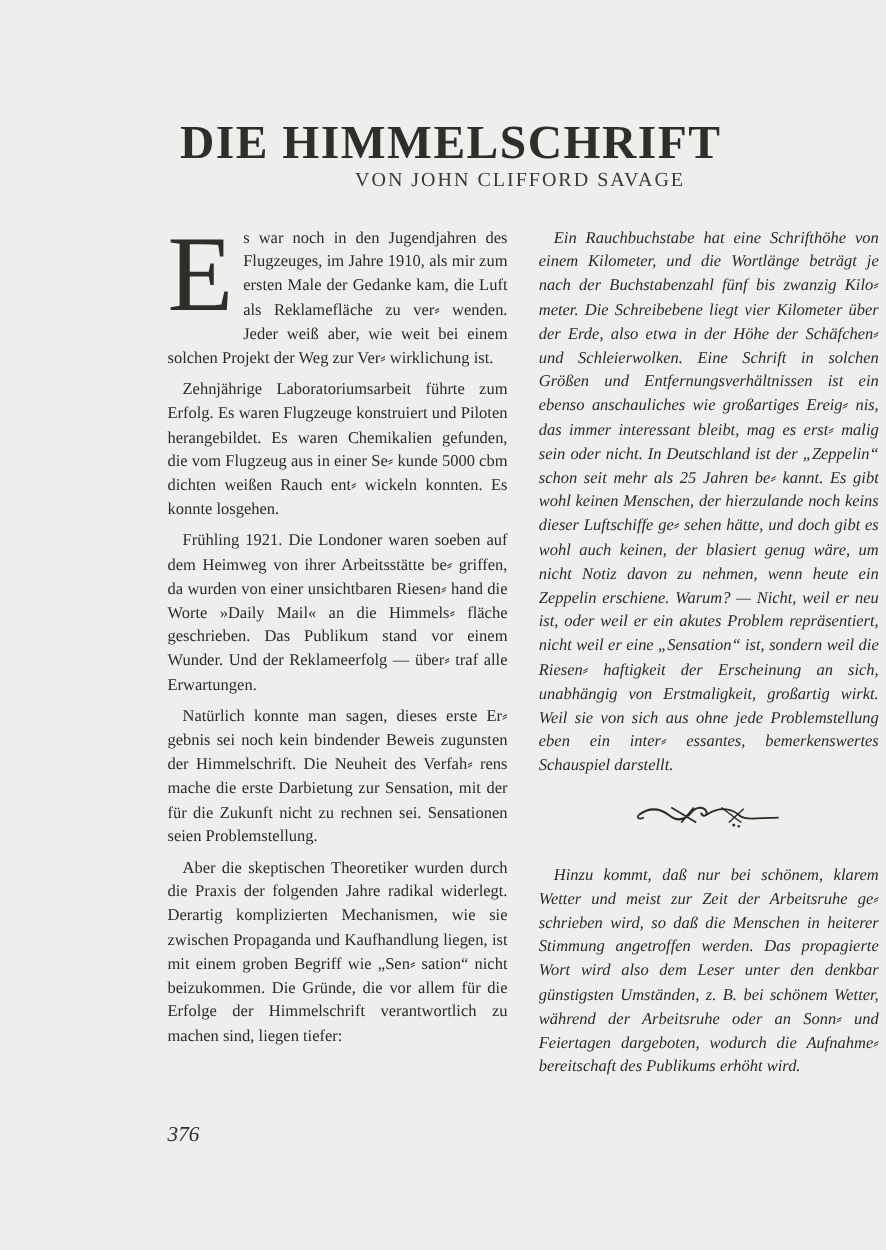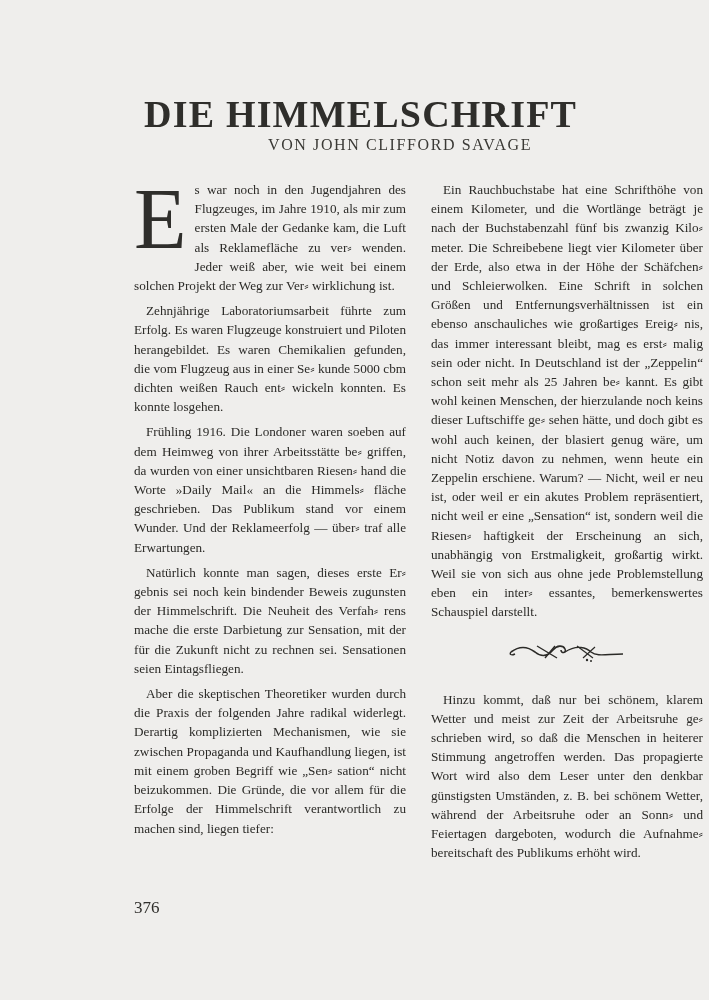--- a/index.html
+++ b/index.html
@@ -10,57 +10,57 @@
     font-family: "Liberation Serif", "DejaVu Serif", serif;
     position: relative; overflow: hidden;
   }
   .page { position: absolute; left: 0; top: 0; width: 709px; height: 1000px; }
   .title {
     position: absolute; left: 144px; top: 70px; width: 560px;
     font-size: 38px; font-weight: bold; letter-spacing: 1.2px;
     color: #2f2e2b; line-height: 1; white-space: nowrap;
   }
   .byline {
-    position: absolute; left: 268px; top: 136px;
+    position: absolute; left: 284px; top: 136px;
     font-size: 16px; letter-spacing: 1.6px; color: #3a3935;
     white-space: nowrap;
   }
   .col {
     position: absolute; top: 180px; width: 272px;
     font-size: 13.2px; line-height: 19.2px; text-align: justify;
     hyphens: none;
   }
   .col.left { left: 134px; }
-  .col.right { left: 431px; width: 272px; }
+  .col.right { left: 431px; width: 272px; font-style: italic; }
   .col p { margin: 0 0 6px 0; text-indent: 12px; }
   .col p.noindent { text-indent: 0; }
   .dropcap {
     float: left; font-size: 86px; line-height: 70px; height: 74px;
     margin: 4px 8px 0 0; color: #2f2e2b; font-weight: normal;
   }
   .ornament {
     display: block; margin: 18px auto 26px auto; width: 120px; height: 24px;
   }
   .pagenum {
     position: absolute; left: 134px; top: 898px;
-    font-size: 17px; color: #2f2e2b; text-align: center;
+    font-size: 17px; font-style: italic; color: #2f2e2b; text-align: center;
   }
 </style>
 </head>
 <body>
 
 <div class="page">
   <h1 class="title">DIE HIMMELSCHRIFT</h1>
   <div class="byline">VON JOHN CLIFFORD SAVAGE</div>
 
   <div class="col left">
     <p class="noindent"><span class="dropcap">E</span><span>s war noch in den Jugendjahren des Flugzeuges, im Jahre 1910, als mir zum ersten Male der Gedanke kam, die Luft als Reklamefläche zu ver⸗ wenden. Jeder weiß aber, wie weit bei einem solchen Projekt der Weg zur Ver⸗ wirklichung ist.</span></p>
     <p>Zehnjährige Laboratoriumsarbeit führte zum Erfolg. Es waren Flugzeuge konstruiert und Piloten herangebildet. Es waren Chemikalien gefunden, die vom Flugzeug aus in einer Se⸗ kunde 5000 cbm dichten weißen Rauch ent⸗ wickeln konnten. Es konnte losgehen.</p>
-    <p>Frühling 1916. Die Londoner waren soeben auf dem Heimweg von ihrer Arbeitsstätte be⸗ griffen, da wurden von einer unsichtbaren Riesen⸗ hand die Worte »Daily Mail« an die Himmels⸗ fläche geschrieben. Das Publikum stand vor einem Wunder. Und der Reklameerfolg — über⸗ traf alle Erwartungen.</p>
-    <p>Natürlich konnte man sagen, dieses erste Er⸗ gebnis sei noch kein bindender Beweis zugunsten der Himmelschrift. Die Neuheit des Verfah⸗ rens mache die erste Darbietung zur Sensation, mit der für die Zukunft nicht zu rechnen sei. Sensationen seien Eintagsfliegen.</p>
+    <p>Frühling 1921. Die Londoner waren soeben auf dem Heimweg von ihrer Arbeitsstätte be⸗ griffen, da wurden von einer unsichtbaren Riesen⸗ hand die Worte »Daily Mail« an die Himmels⸗ fläche geschrieben. Das Publikum stand vor einem Wunder. Und der Reklameerfolg — über⸗ traf alle Erwartungen.</p>
+    <p>Natürlich konnte man sagen, dieses erste Er⸗ gebnis sei noch kein bindender Beweis zugunsten der Himmelschrift. Die Neuheit des Verfah⸗ rens mache die erste Darbietung zur Sensation, mit der für die Zukunft nicht zu rechnen sei. Sensationen seien Problemstellung.</p>
     <p>Aber die skeptischen Theoretiker wurden durch die Praxis der folgenden Jahre radikal widerlegt. Derartig komplizierten Mechanismen, wie sie zwischen Propaganda und Kaufhandlung liegen, ist mit einem groben Begriff wie „Sen⸗ sation“ nicht beizukommen. Die Gründe, die vor allem für die Erfolge der Himmelschrift verantwortlich zu machen sind, liegen tiefer:</p>
   </div>
 
   <div class="col right">
     <p>Ein Rauchbuchstabe hat eine Schrifthöhe von einem Kilometer, und die Wortlänge beträgt je nach der Buchstabenzahl fünf bis zwanzig Kilo⸗ meter. Die Schreibebene liegt vier Kilometer über der Erde, also etwa in der Höhe der Schäfchen⸗ und Schleierwolken. Eine Schrift in solchen Größen und Entfernungsverhältnissen ist ein ebenso anschauliches wie großartiges Ereig⸗ nis, das immer interessant bleibt, mag es erst⸗ malig sein oder nicht. In Deutschland ist der „Zeppelin“ schon seit mehr als 25 Jahren be⸗ kannt. Es gibt wohl keinen Menschen, der hierzulande noch keins dieser Luftschiffe ge⸗ sehen hätte, und doch gibt es wohl auch keinen, der blasiert genug wäre, um nicht Notiz davon zu nehmen, wenn heute ein Zeppelin erschiene. Warum? — Nicht, weil er neu ist, oder weil er ein akutes Problem repräsentiert, nicht weil er eine „Sensation“ ist, sondern weil die Riesen⸗ haftigkeit der Erscheinung an sich, unabhängig von Erstmaligkeit, großartig wirkt. Weil sie von sich aus ohne jede Problemstellung eben ein inter⸗ essantes, bemerkenswertes Schauspiel darstellt.</p>
     <svg class="ornament" viewBox="0 0 120 24">
       <path d="M4 12 C 12 6, 20 6, 28 12 C 34 17, 40 17, 46 10 C 50 5, 56 5, 58 9 C 60 13, 54 14, 54 10" fill="none" stroke="#2b2a27" stroke-width="1.6"></path>
       <path d="M30 6 L 50 18 M 38 18 L 48 6" fill="none" stroke="#2b2a27" stroke-width="1.4"></path>
       <path d="M58 12 C 70 4, 80 8, 84 12 C 90 17, 100 14, 116 14" fill="none" stroke="#2b2a27" stroke-width="1.4"></path>
       <path d="M70 6 L 86 18 M 76 18 L 88 7" fill="none" stroke="#2b2a27" stroke-width="1.2"></path>

